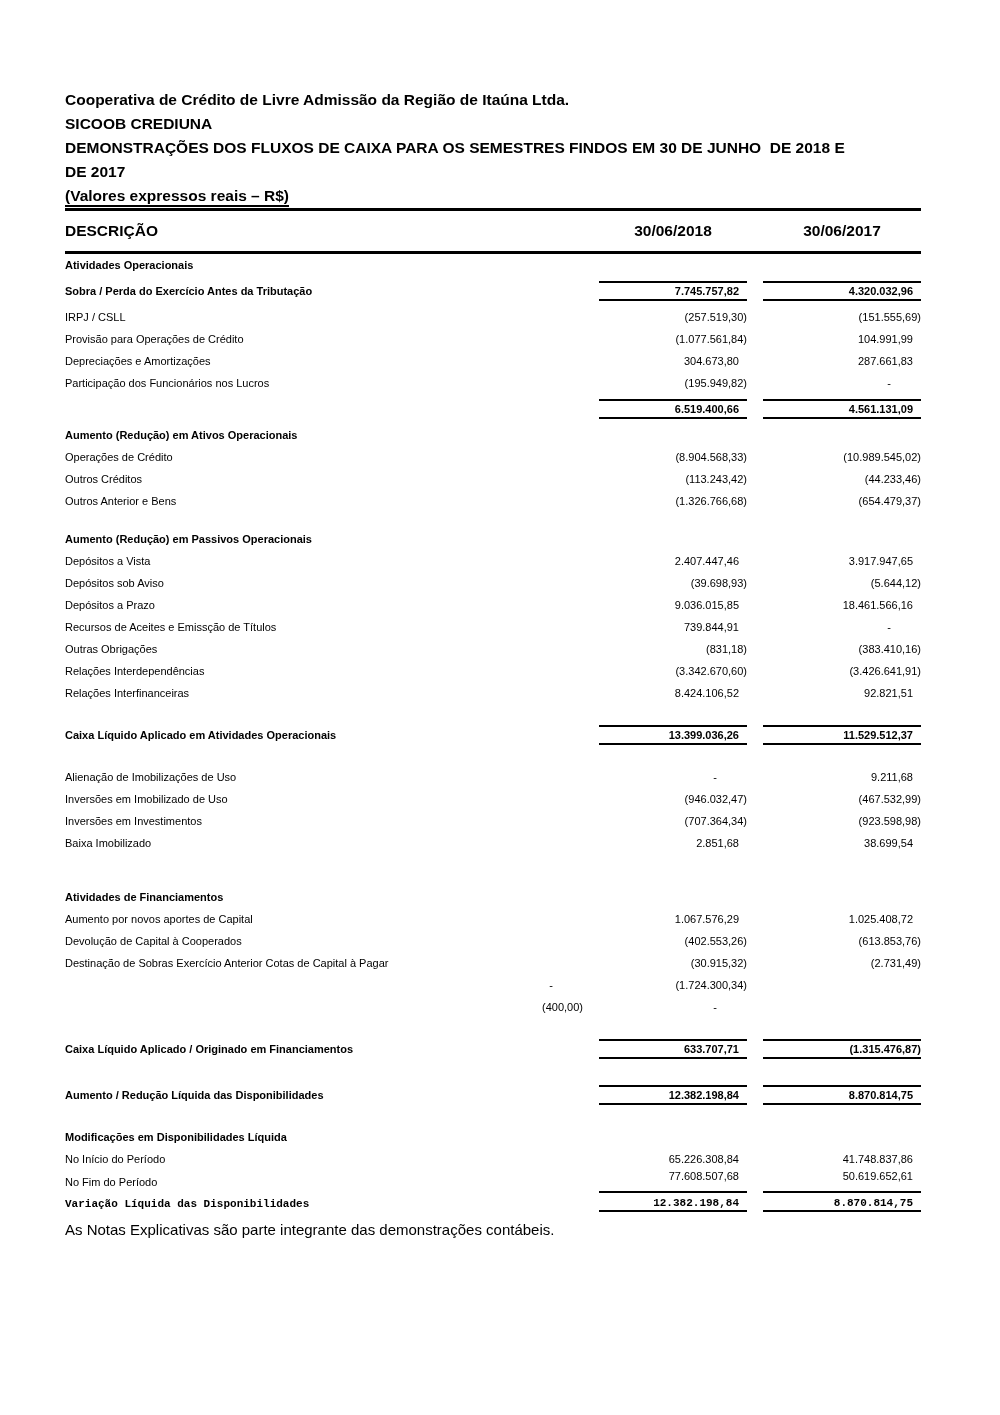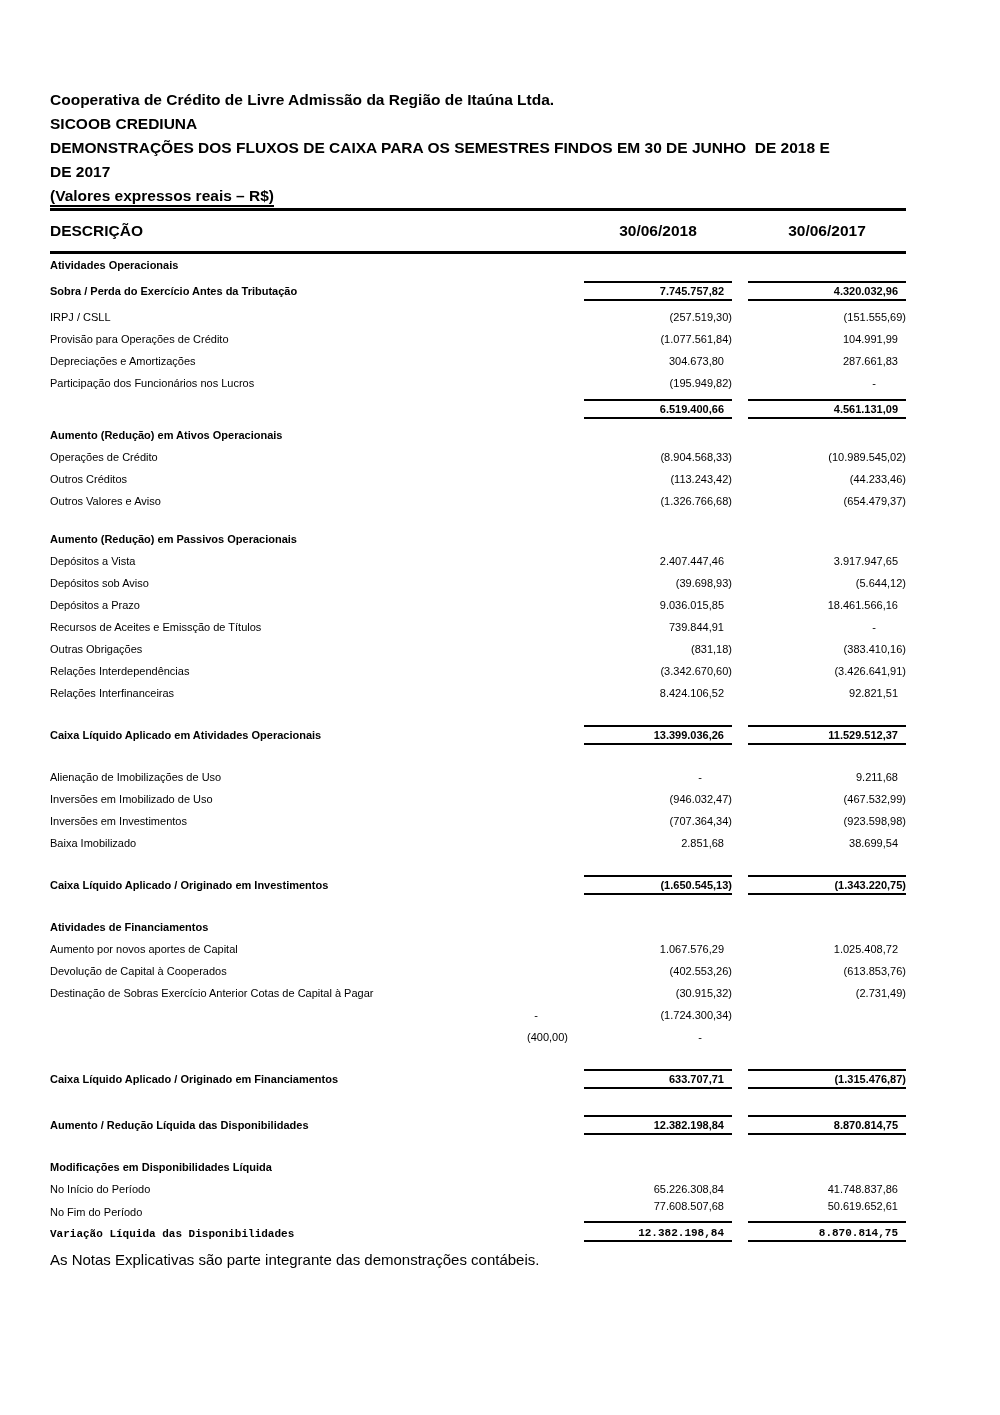--- a/index.html
+++ b/index.html
@@ -2,21 +2,21 @@
 <html><head>
 <meta charset="utf-8">
 <style>
   html,body{margin:0;padding:0;}
   body{
     width:1000px;height:1415px;
     background:#ffffff;color:#000;
     font-family:"Liberation Sans","DejaVu Sans",sans-serif;
     overflow:hidden;
   }
-  .page{width:856px;margin:88px 0 0 50px;}
+  .page{width:856px;margin:88px 0 0 65px;}
 
   
   .doc-header div{font-weight:bold;font-size:15.5px;line-height:24px;}
   .doc-header .title{white-space:pre-wrap;}
   .doc-header .currency span{border-bottom:2px solid #000;padding-bottom:1px;}
 
   .rule{height:3px;background:#000;}
 
   
   .col-header{
@@ -123,21 +123,21 @@
         <div class="label">Operações de Crédito</div>
         <div class="num">(8.904.568,33)</div>
         <div class="num">(10.989.545,02)</div>
       </div>
       <div class="row item">
         <div class="label">Outros Créditos</div>
         <div class="num">(113.243,42)</div>
         <div class="num">(44.233,46)</div>
       </div>
       <div class="row item">
-        <div class="label">Outros Valores e Aviso</div>
+        <div class="label">Outros Anterior e Bens</div>
         <div class="num">(1.326.766,68)</div>
         <div class="num">(654.479,37)</div>
       </div>
       <div class="row spacer"></div>
       <div class="row section">
         <div class="label">Aumento (Redução) em Passivos Operacionais</div>
         <div class="num"></div>
         <div class="num"></div>
       </div>
       <div class="row item">
@@ -196,25 +196,20 @@
         <div class="label">Inversões em Investimentos</div>
         <div class="num">(707.364,34)</div>
         <div class="num">(923.598,98)</div>
       </div>
       <div class="row item">
         <div class="label">Baixa Imobilizado</div>
         <div class="num np">2.851,68</div>
         <div class="num np">38.699,54</div>
       </div>
       <div class="row spacer"></div>
-      <div class="row total">
-        <div class="label">Caixa Líquido Aplicado / Originado em Investimentos</div>
-        <div class="num">(1.650.545,13)</div>
-        <div class="num">(1.343.220,75)</div>
-      </div>
       <div class="row spacer"></div>
       <div class="row section">
         <div class="label">Atividades de Financiamentos</div>
         <div class="num"></div>
         <div class="num"></div>
       </div>
       <div class="row item">
         <div class="label">Aumento por novos aportes de Capital</div>
         <div class="num np">1.067.576,29</div>
         <div class="num np">1.025.408,72</div>

